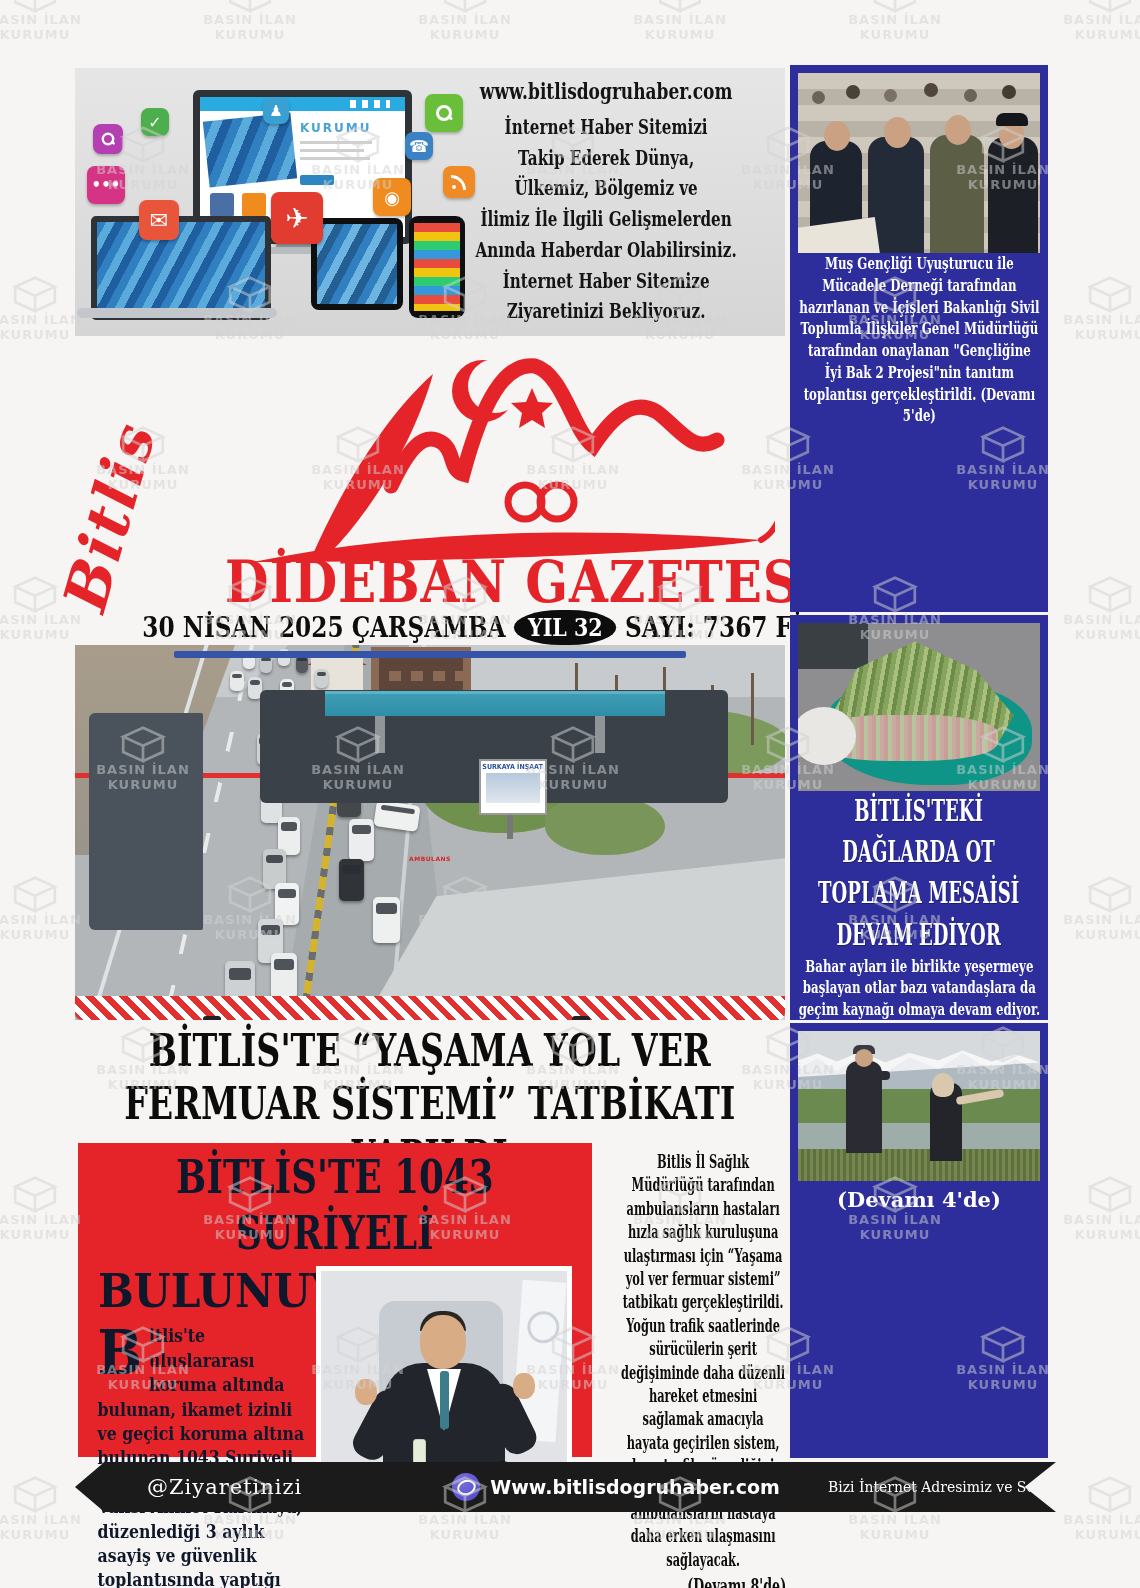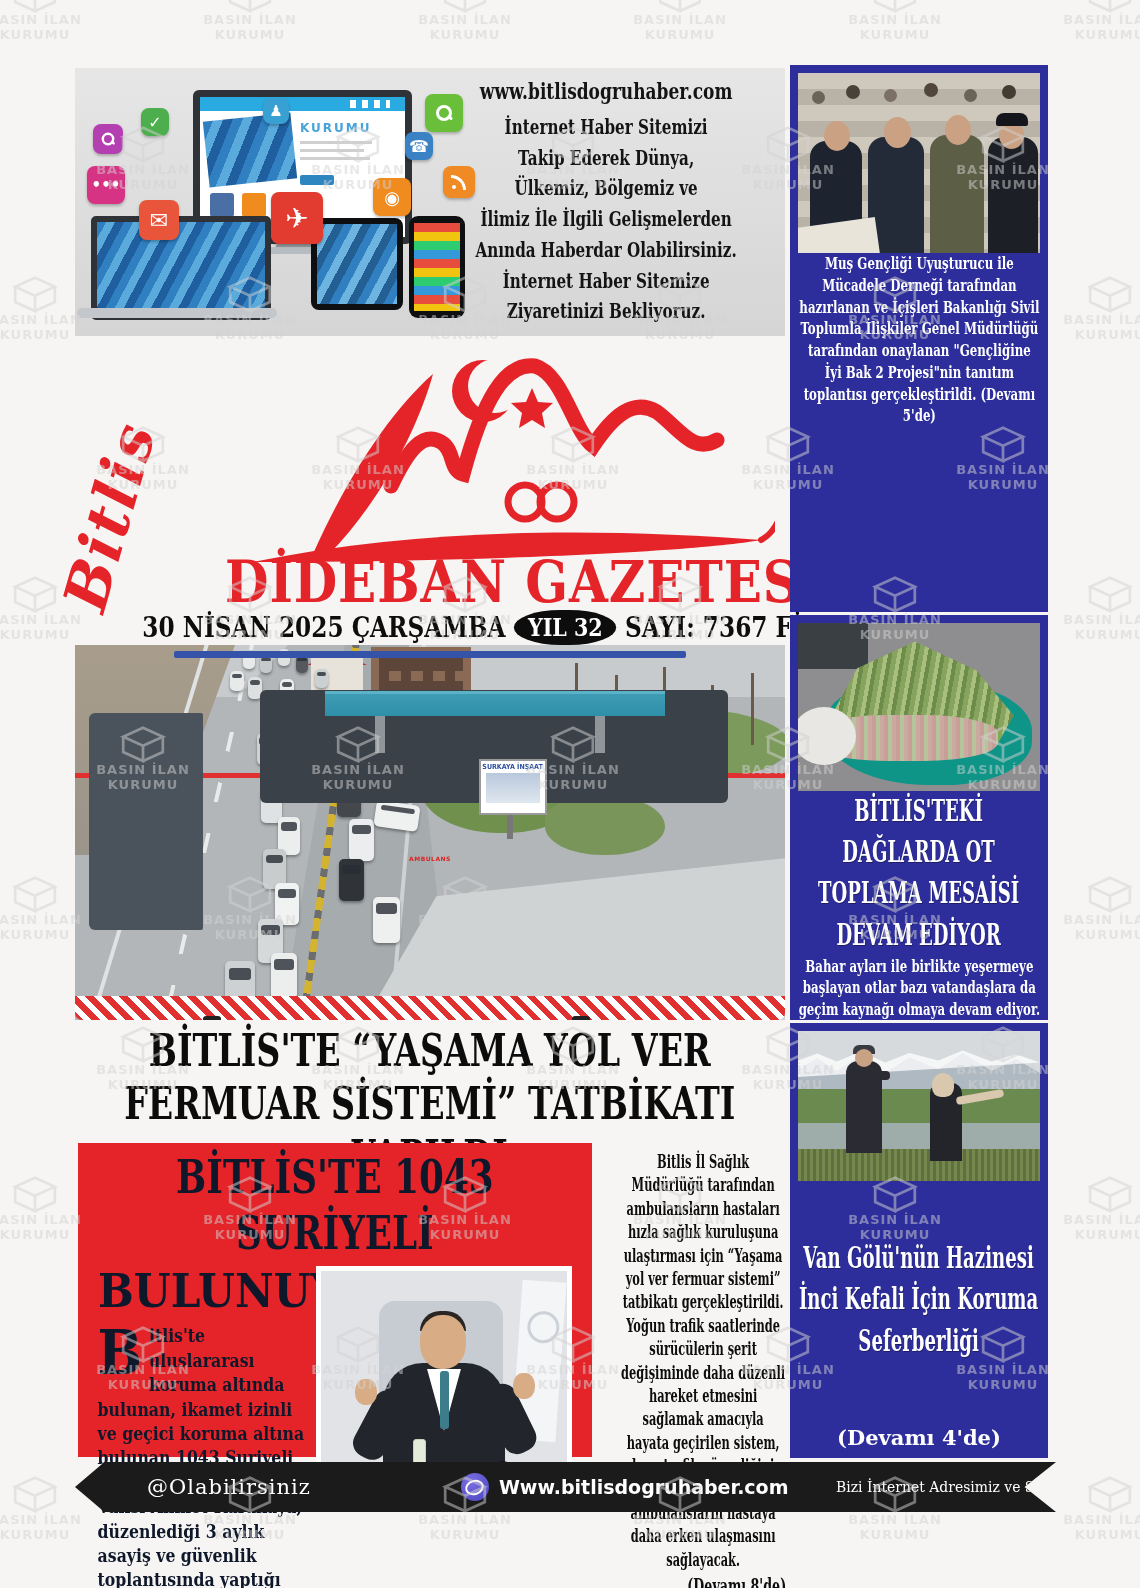--- a/index.html
+++ b/index.html
@@ -491,28 +491,25 @@
       <div class="abs lakewater"></div>
       <div class="abs reeds"></div>
       <div class="abs man1"></div>
       <div class="abs man1-cap"></div>
       <div class="abs man1-head"></div>
       <div class="abs man1-arm"></div>
       <div class="abs woman"></div>
       <div class="abs woman-hood"></div>
       <div class="abs woman-arm"></div>
     </div>
-    <div class="rc-h">
-        <div class="rc-h-inner">Van Gölü'nün Hazinesi İnci Kefali İçin Koruma Seferberliği</div>
-      </div>
     <div class="rc-cont">(Devamı 4'de)</div>
   </div>
 
   <div class="abs ribbon">
-    <span class="rb-social">@Olabilirsiniz</span>
+    <span class="rb-social">@Ziyaretinizi</span>
     <span class="rb-icon"></span>
     <span class="rb-site">Www.bitlisdogruhaber.com</span>
     <span class="rb-note">Bizi İnternet Adresimiz ve Sosyal Medyadan Takip Edebilirsiniz...</span>
   </div>
 
   <div class="wm-layer">
       <div class="wm" style="left: -40px; top: -25px;">
         <svg width="54" height="38" viewBox="0 0 60 42">
           <g fill="none" stroke="currentColor" stroke-width="3">
             <path d="M8 13 L30 3 L52 13 L30 23 Z"></path>

